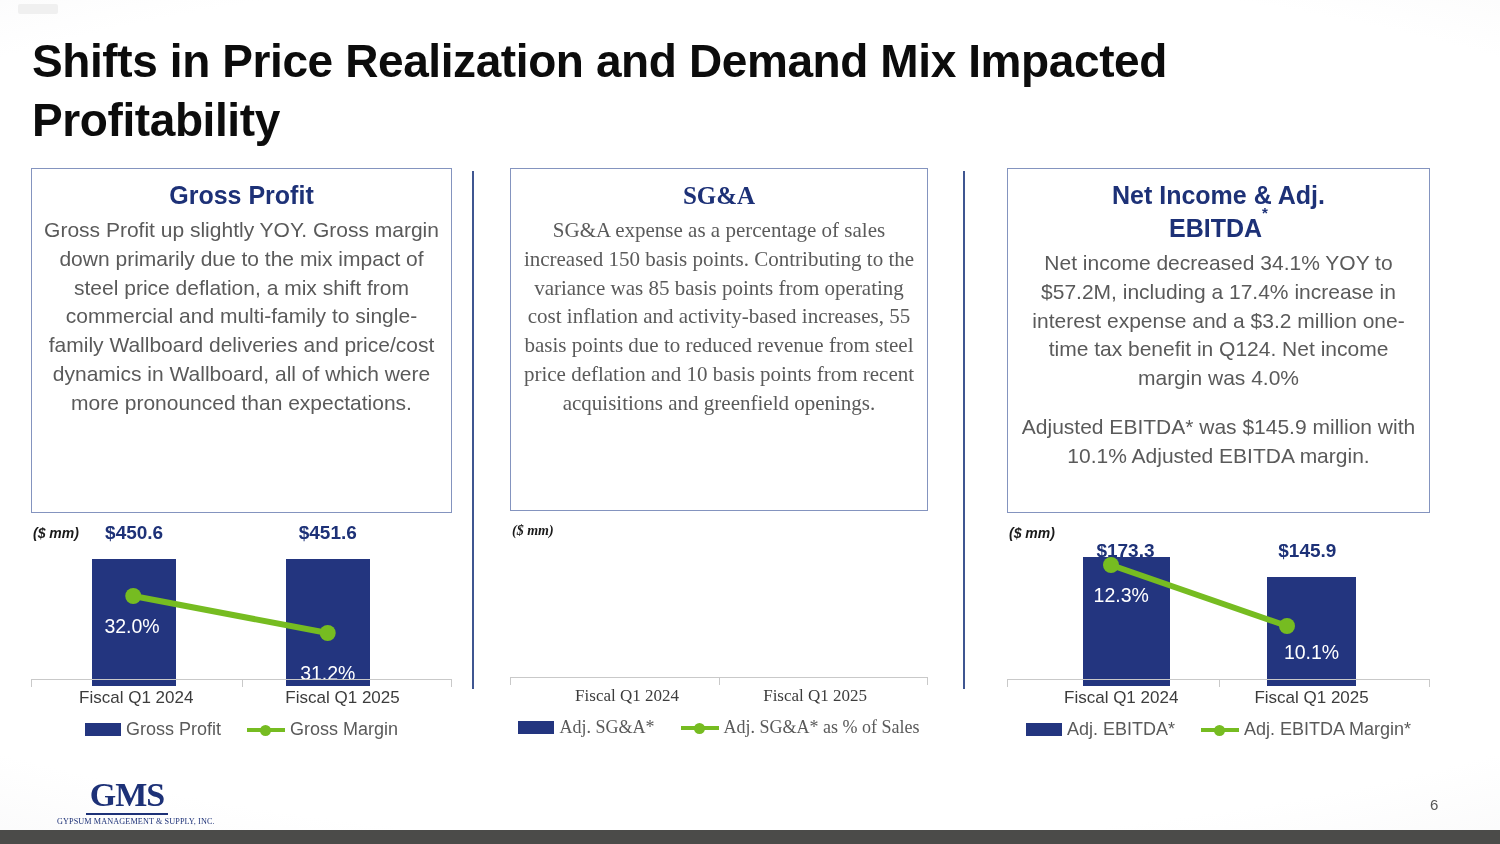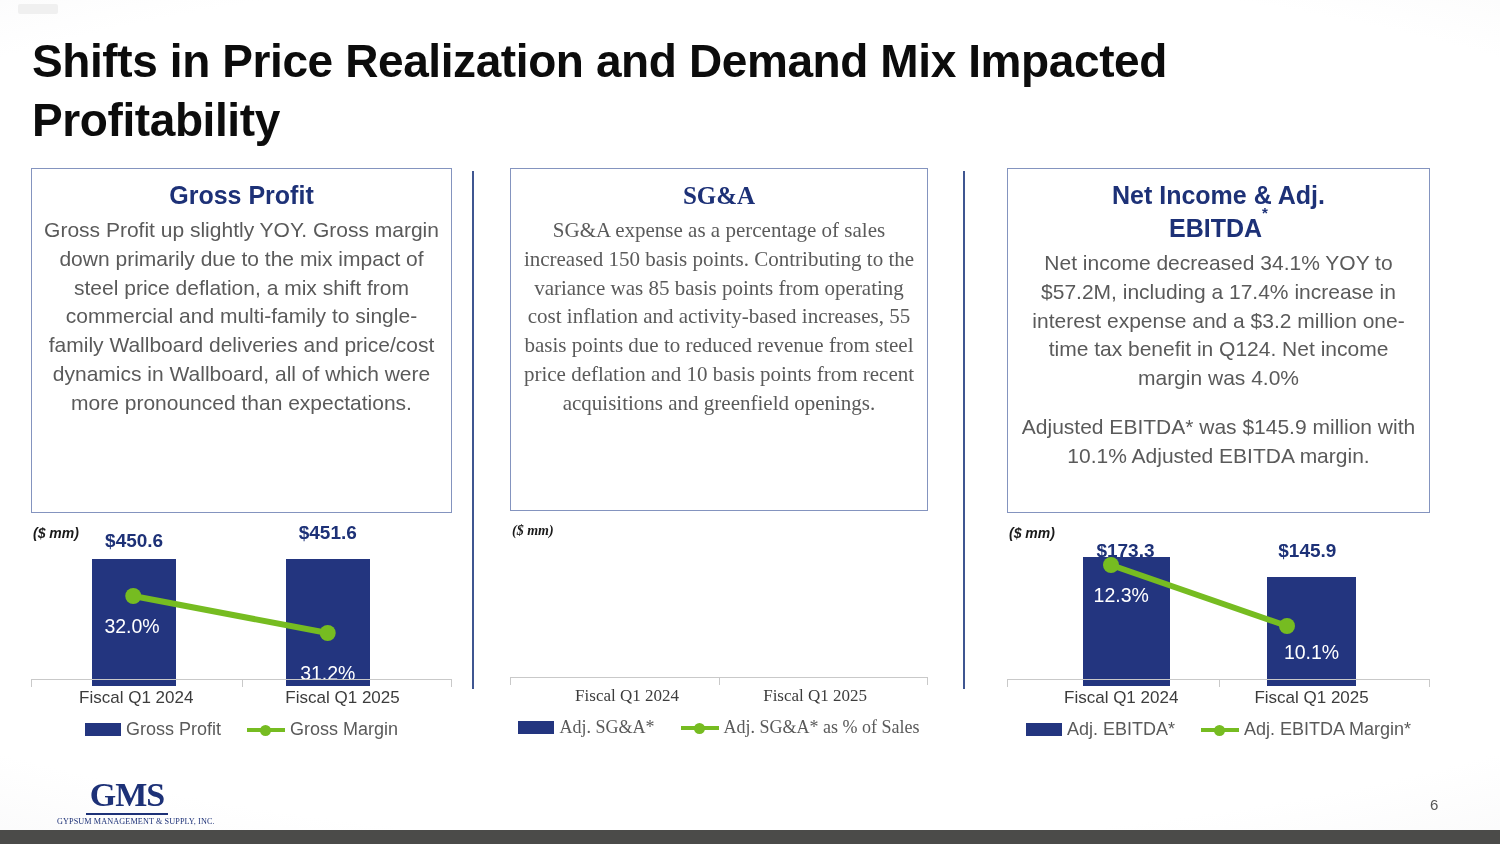--- a/index.html
+++ b/index.html
@@ -163,21 +163,21 @@
   <div class="col col-1">
     <div class="card card-1">
       <h2>
         <span>Gross Profit</span><br>
       </h2>
       <p>Gross Profit up slightly YOY. Gross margin down primarily due to the mix impact of steel price deflation, a mix shift from commercial and multi-family to single-family Wallboard deliveries and price/cost dynamics in Wallboard, all of which were more pronounced than expectations.</p>
     </div>
     <div class="chart">
       <span class="unit">($ mm)</span>
       <div class="plot">
-        <span class="vlabel" style="left:24.5%;margin-top:8px;">$450.6</span>
+        <span class="vlabel" style="left:24.5%;">$450.6</span>
         <span class="vlabel" style="left:70.5%;">$451.6</span>
         <div class="bar" style="left:14.5%;width:20%;height:127px;"></div>
         <div class="bar" style="left:60.5%;width:20%;height:127px;"></div>
         <svg class="line-svg" viewBox="0 0 420 163" preserveAspectRatio="none">
           <polyline points="102,73 296,110" fill="none" stroke="#76bc21" stroke-width="6"></polyline>
           <circle cx="102" cy="73" r="8" fill="#76bc21"></circle>
           <circle cx="296" cy="110" r="8" fill="#76bc21"></circle>
         </svg>
         <span class="pct" style="left:24%;top:92px;">32.0%</span>
         <span class="pct" style="left:70.5%;top:139px;">31.2%</span>

